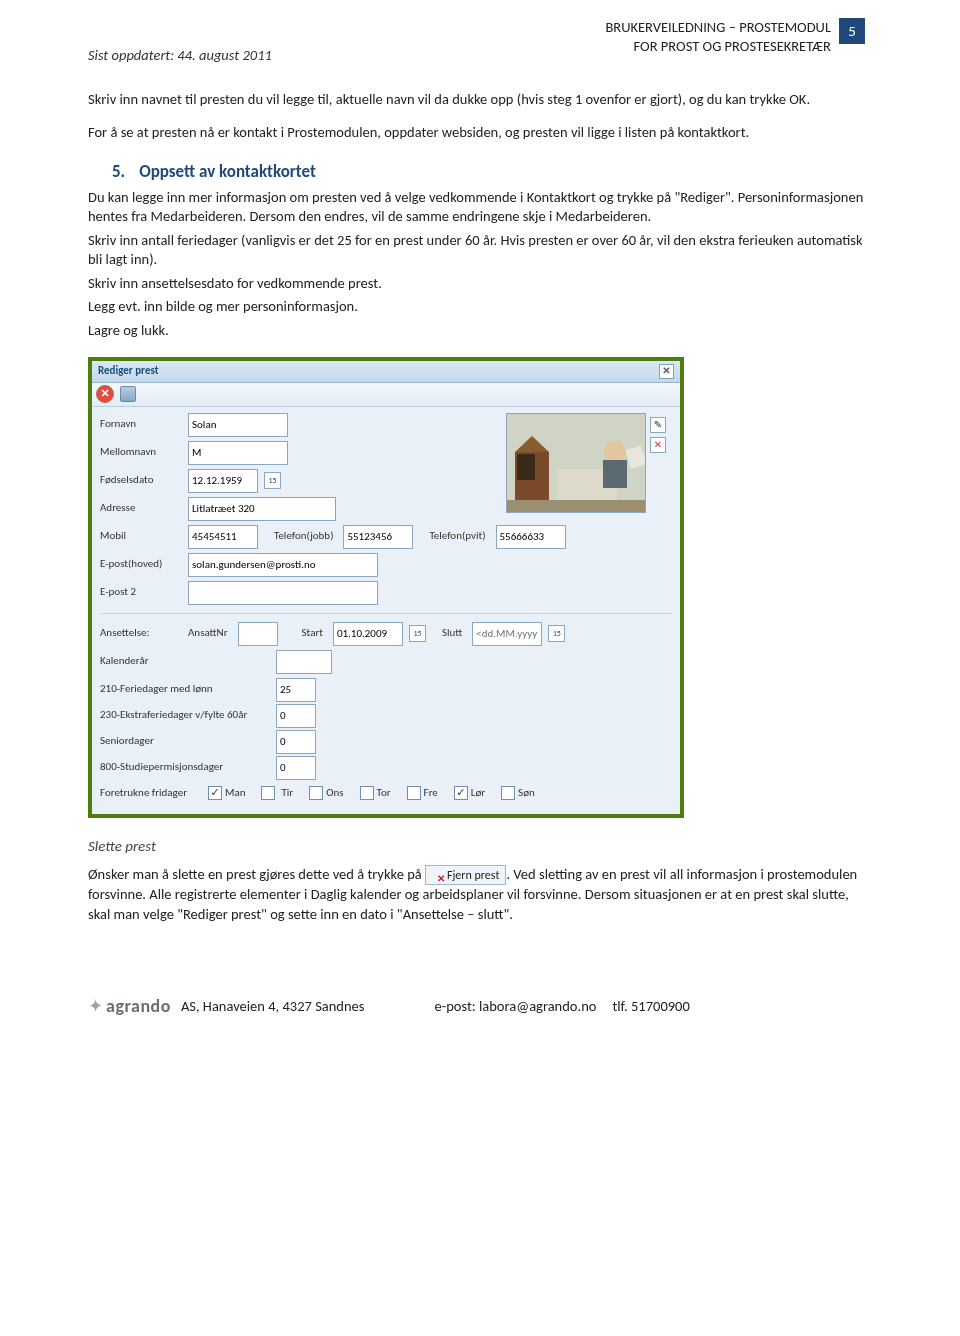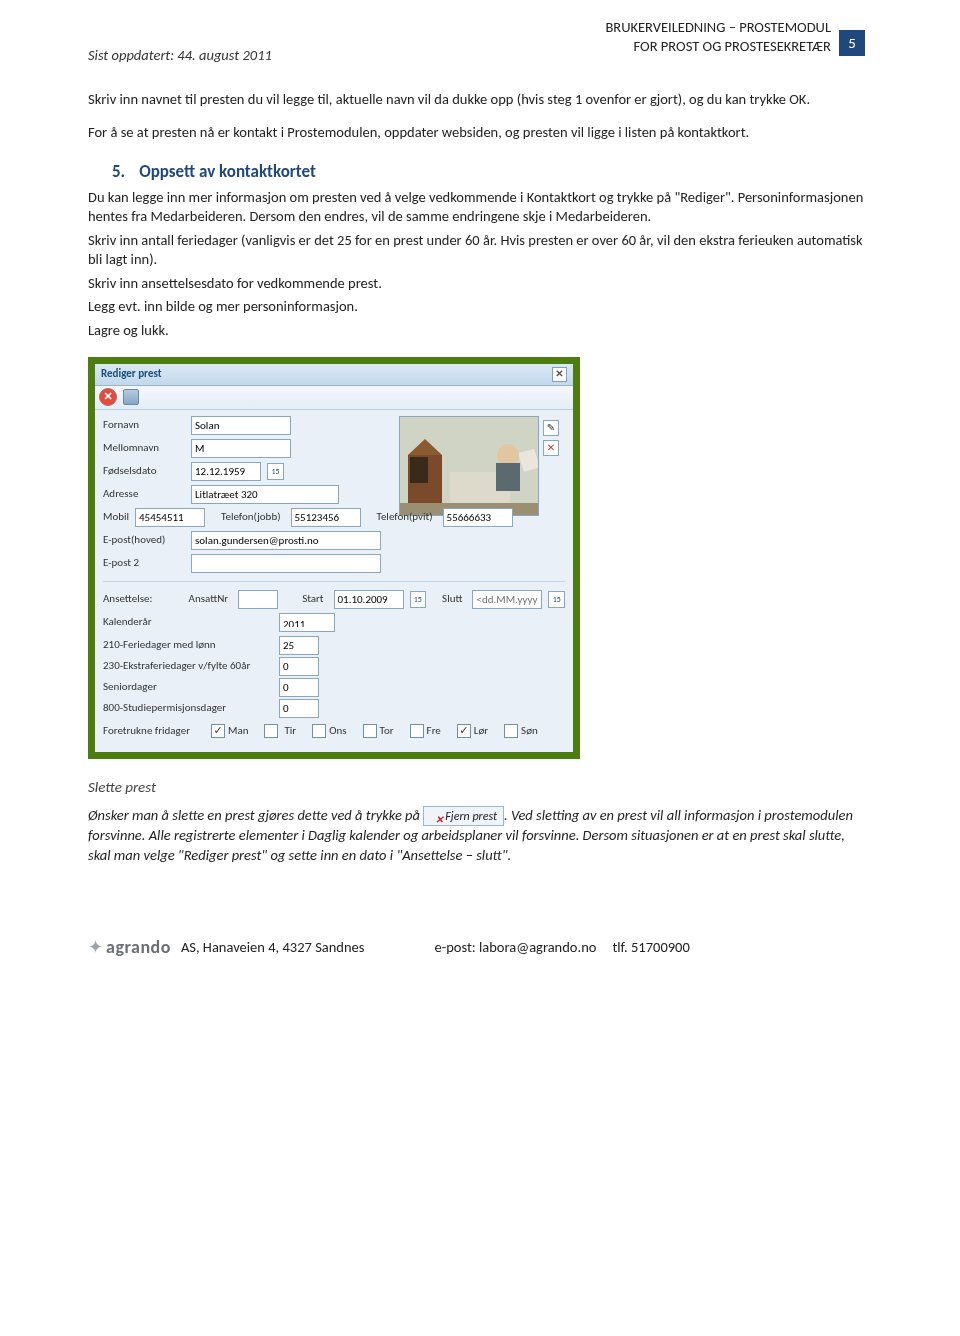--- a/index.html
+++ b/index.html
@@ -8,38 +8,38 @@
     font-size: 14.5px;
     color: #222;
     background: #fff;
     width: 960px;
     margin: 0 auto;
     padding: 18px 95px 40px 88px;
     line-height: 1.35;
   }
   .header { display: flex; justify-content: space-between; align-items: flex-start; }
   .header-left { font-style: italic; color: #333; padding-top: 28px; }
-  .header-right { display: flex; align-items: flex-end; gap: 8px; }
+  .header-right { display: flex; align-items: flex-start; gap: 8px; }
   .header-right-text { text-align: right; font-size: 14.5px; line-height: 1.3; }
   .page-badge {
     background: #1f497d; color: #fff; width: 26px; height: 26px;
     display: flex; align-items: center; justify-content: center; font-size: 15px;
   }
   .body-text { margin-top: 24px; }
   .body-text p { margin-bottom: 4px; }
   .body-text .gap { margin-top: 14px; }
   .section-title {
     color: #1f497d; font-size: 17px; margin: 18px 0 4px 24px;
   }
   .section-title .num { margin-right: 14px; }
   .subheading { font-style: italic; color: #444; font-size: 15px; margin-top: 18px; }
 
   
   .dialog {
-    width: 492px; border: 7px solid #4d7c0f; background: #e9f0f7;
+    width: 596px; border: 4px solid #4d7c0f; background: #e9f0f7;
     margin: 16px 16px 8px 0; font-size: 11px; color: #333;
   }
   .dlg-titlebar {
     background: linear-gradient(#dbe8f4, #c3d8ec); height: 22px;
     display: flex; align-items: center; justify-content: space-between;
     padding: 0 6px; border-bottom: 1px solid #9ab4cd;
     font-weight: bold; color: #1a4e7a;
   }
   .dlg-close { width: 15px; height: 15px; border: 1px solid #7fa1c0; background:#fff; color:#555; font-size:10px; display:flex; align-items:center; justify-content:center; cursor:pointer; }
   .dlg-toolbar {
@@ -48,21 +48,21 @@
     border-bottom:1px solid #b9cee1;
   }
   .tb-btn { width:18px; height:18px; border:1px solid #b06a6a; border-radius:9px; display:flex; align-items:center; justify-content:center; cursor:pointer; }
   .tb-close { background:#e64a3a; color:#fff; font-weight:bold; font-size:11px; }
   .tb-save { width:16px; height:16px; border:1px solid #6a8aa6; border-radius:2px; background:linear-gradient(#b4cbe0,#87a7c5); }
   .dlg-body { padding: 6px 8px 10px 8px; }
   .form-row { display:flex; align-items:center; margin-bottom:4px; gap:6px; }
   .flabel { width: 82px; font-size:11px; color:#333; }
   input.ftxt, select.fsel {
     font-size:11px; font-family:inherit; height:19px;
-    border:1px solid #8aa7c2; background:#fff; padding:4px 3px;
+    border:1px solid #8aa7c2; background:#fff; padding:11px 3px;
   }
   .ftxt.w1 { width: 100px; }
   .ftxt.w2 { width: 148px; }
   .ftxt.w3 { width: 190px; }
   .ftxt.wtiny { width: 40px; }
   .ftxt.wsmall { width: 70px; }
   .placeholder { color:#999; }
   .cal-icon {
     width:17px; height:17px; border:1px solid #8aa7c2; background:#fff;
     display:inline-flex; align-items:center; justify-content:center;
@@ -264,21 +264,21 @@
         </span>
       <span class="cb-wrap">
           <span class="checkbox"></span>
           <span class="day-lbl">Søn</span>
         </span>
     </div>
   </div>
 </div>
 
 <p class="subheading">Slette prest</p>
-<p style="margin-top:8px;font-style:italic;">
+<p style="margin-top:8px;">
   <span>Ønsker man å slette en prest gjøres dette ved å trykke på </span>
   <span class="inline-chip">
     <span class="chip-icon">
       <span class="chip-person"></span><span class="chip-x">✕</span>
     </span>
     <span>Fjern prest</span>
   </span><span>. Ved sletting av en prest vil all informasjon i prostemodulen forsvinne. Alle registrerte elementer i Daglig kalender og arbeidsplaner vil forsvinne. Dersom situasjonen er at en prest skal slutte, skal man velge "Rediger prest" og sette inn en dato i "Ansettelse – slutt".</span>
 </p>
 
 <div class="footer">

